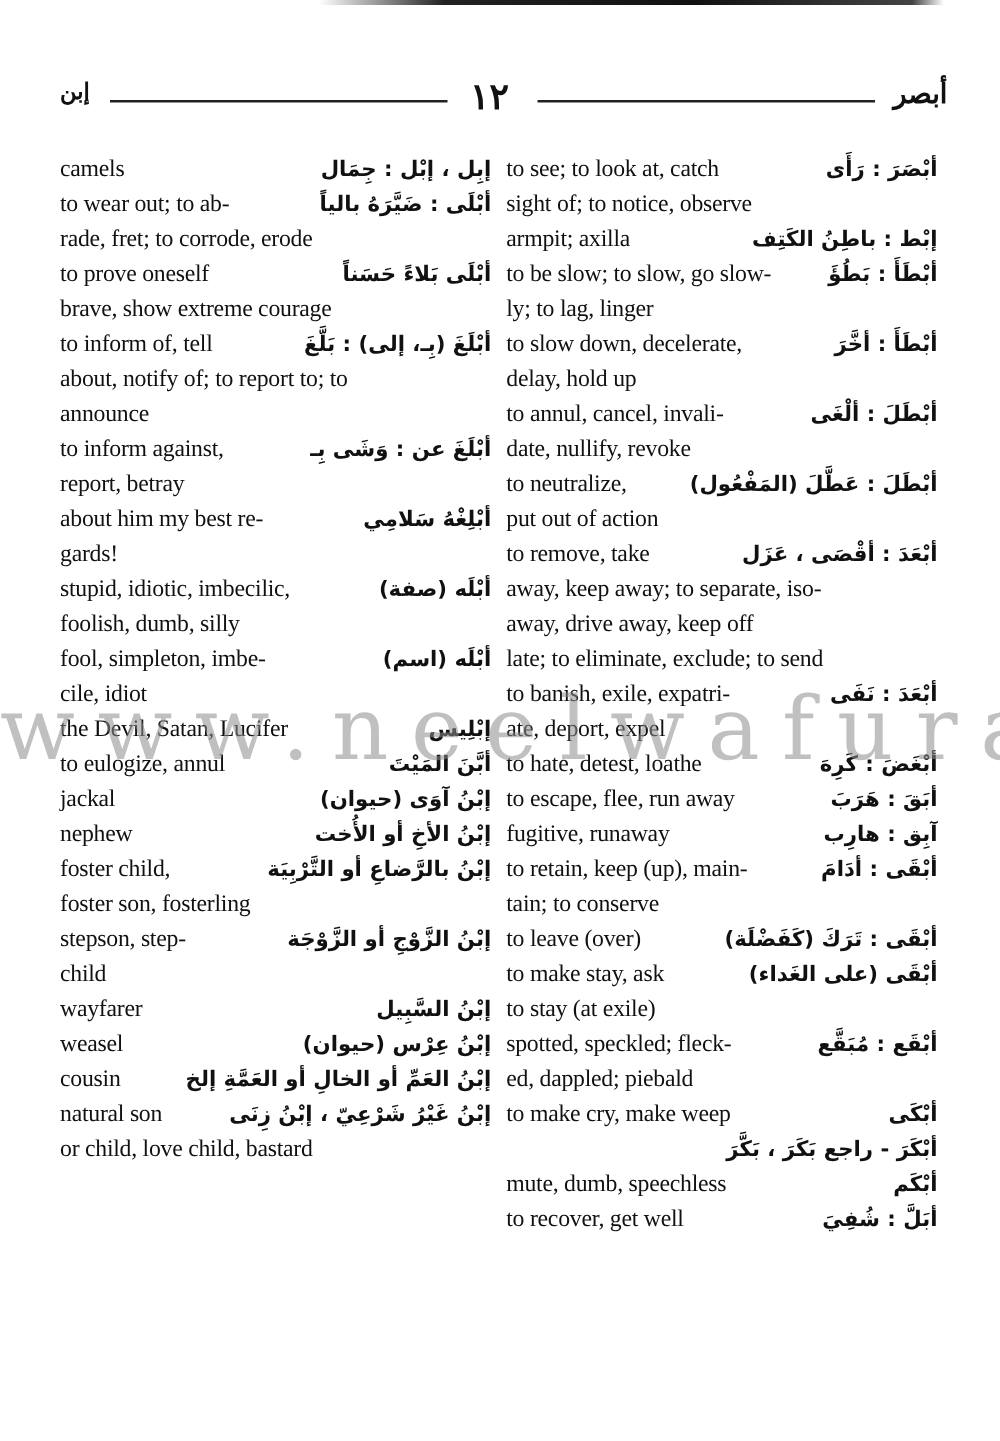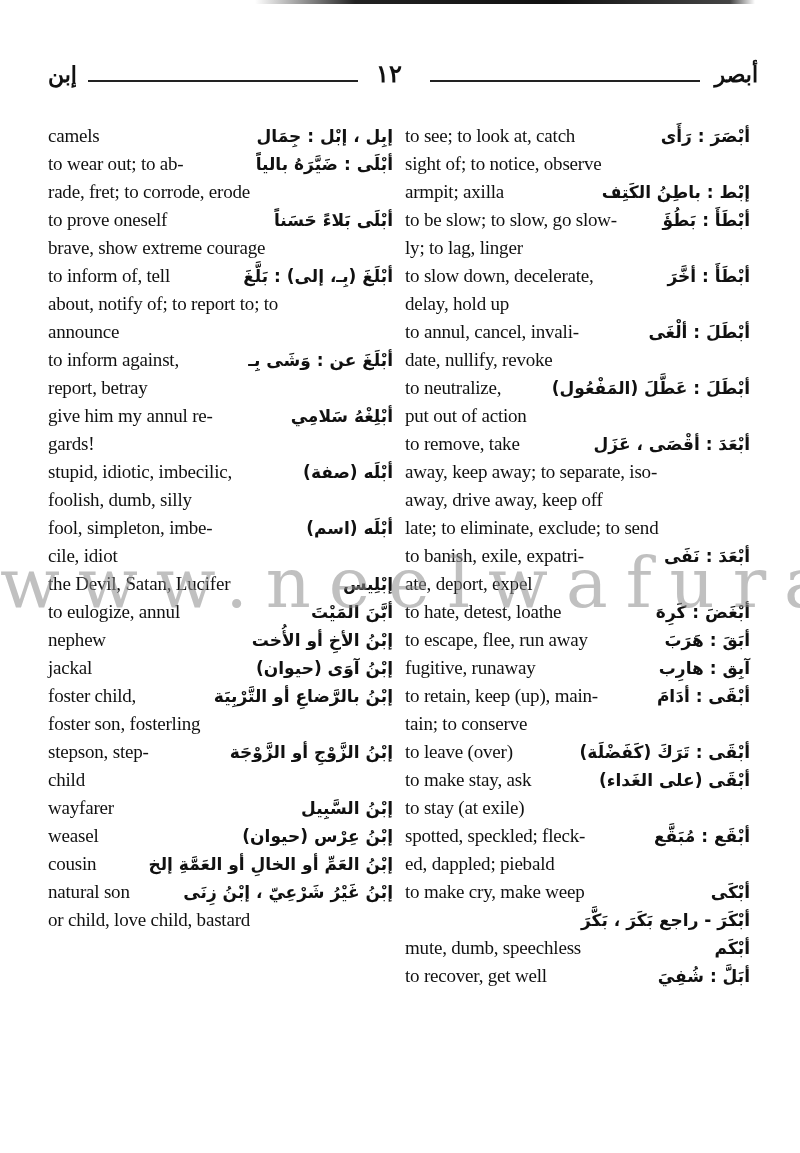--- a/index.html
+++ b/index.html
@@ -1,21 +1,21 @@
 <!DOCTYPE html>
 <html><head>
   <meta charset="utf-8">
   <style>
     html, body { margin: 0; padding: 0; background: #ffffff; }
     body { width: 800px; height: 1153px; position: relative; overflow: hidden; font-family: "Liberation Serif", serif; color: #111; }
     .scan-edge { position: absolute; top: 0; left: 255px; width: 500px; height: 4px; background: linear-gradient(90deg, rgba(0,0,0,0) 0%, #222 20%, #111 60%, #444 95%, rgba(0,0,0,0) 100%); }
     .header { position: absolute; top: 60px; left: 48px; width: 710px; height: 30px; }
-    .hw-left { position: absolute; left: 0; top: 2px; font-size: 22px; font-weight: bold; direction: rtl; }
+    .hw-left { position: absolute; left: 0; top: 2px; font-size: 18px; font-weight: bold; direction: rtl; }
     .hw-right { position: absolute; right: 0; top: 2px; font-size: 22px; font-weight: bold; direction: rtl; margin-left: 44px; }
-    .page-num { position: absolute; left: 328px; top: 0; font-size: 24px; font-weight: bold; direction: rtl; }
+    .page-num { position: absolute; left: 328px; top: 0; font-size: 29px; font-weight: bold; direction: rtl; }
     .rule { position: absolute; top: 20px; height: 1.5px; background: #222; }
     .rule.l { left: 40px; width: 270px; }
     .rule.r { left: 382px; width: 270px; }
     .col { position: absolute; top: 122px; width: 345px; }
     .col.left { left: 48px; }
     .col.right { left: 405px; width: 345px; }
     .entry { position: relative; margin-bottom: 0; }
     .line { height: 28px; line-height: 28px; font-size: 19px; white-space: nowrap; position: relative; }
     .en { position: absolute; left: 0; top: 0; letter-spacing: -0.2px; }
     .ar { position: absolute; right: 0; top: 0; direction: rtl; font-family: "DejaVu Sans", sans-serif; font-size: 17px; font-weight: bold; }
@@ -75,21 +75,21 @@
       <div class="line">
         <span class="en">to inform against,</span>
         <span class="ar">أبْلَغَ عن : وَشَى بِـ</span>
       </div>
       <div class="line">
         <span class="en">report, betray</span>
       </div>
     </div>
     <div class="entry">
       <div class="line">
-        <span class="en">give him my annul re-</span>
+        <span class="en">about him my best re-</span>
         <span class="ar">أبْلِغْهُ سَلامِي</span>
       </div>
       <div class="line">
         <span class="en">gards!</span>
       </div>
     </div>
     <div class="entry">
       <div class="line">
         <span class="en">stupid, idiotic, imbecilic,</span>
         <span class="ar">أبْلَه (صفة)</span>
@@ -114,32 +114,32 @@
       </div>
     </div>
     <div class="entry">
       <div class="line">
         <span class="en">to eulogize, annul</span>
         <span class="ar">أبَّنَ المَيْتَ</span>
       </div>
     </div>
     <div class="entry">
       <div class="line">
+        <span class="en">jackal</span>
+        <span class="ar">إبْنُ آوَى (حيوان)</span>
+      </div>
+    </div>
+    <div class="entry">
+      <div class="line">
         <span class="en">nephew</span>
         <span class="ar">إبْنُ الأخِ أو الأُخت</span>
       </div>
     </div>
     <div class="entry">
       <div class="line">
-        <span class="en">jackal</span>
-        <span class="ar">إبْنُ آوَى (حيوان)</span>
-      </div>
-    </div>
-    <div class="entry">
-      <div class="line">
         <span class="en">foster child,</span>
         <span class="ar">إبْنُ بالرَّضاعِ أو التَّرْبِيَة</span>
       </div>
       <div class="line">
         <span class="en">foster son, fosterling</span>
       </div>
     </div>
     <div class="entry">
       <div class="line">
         <span class="en">stepson, step-</span>

